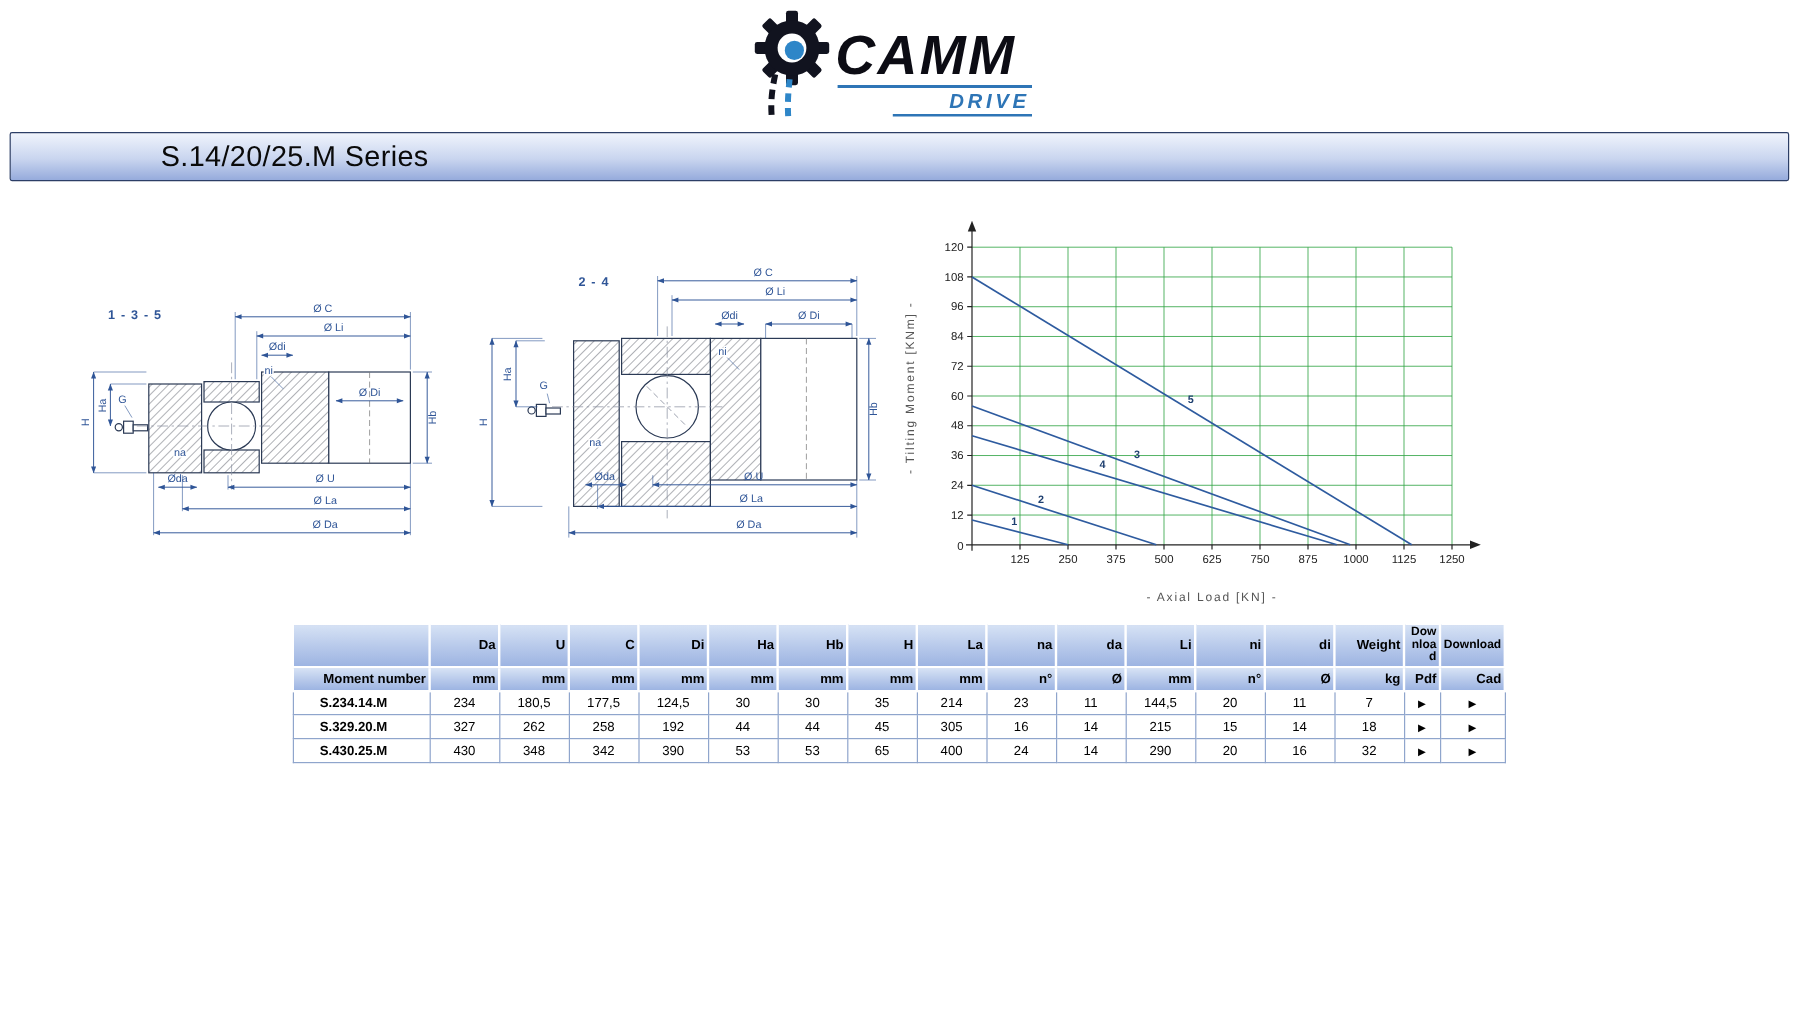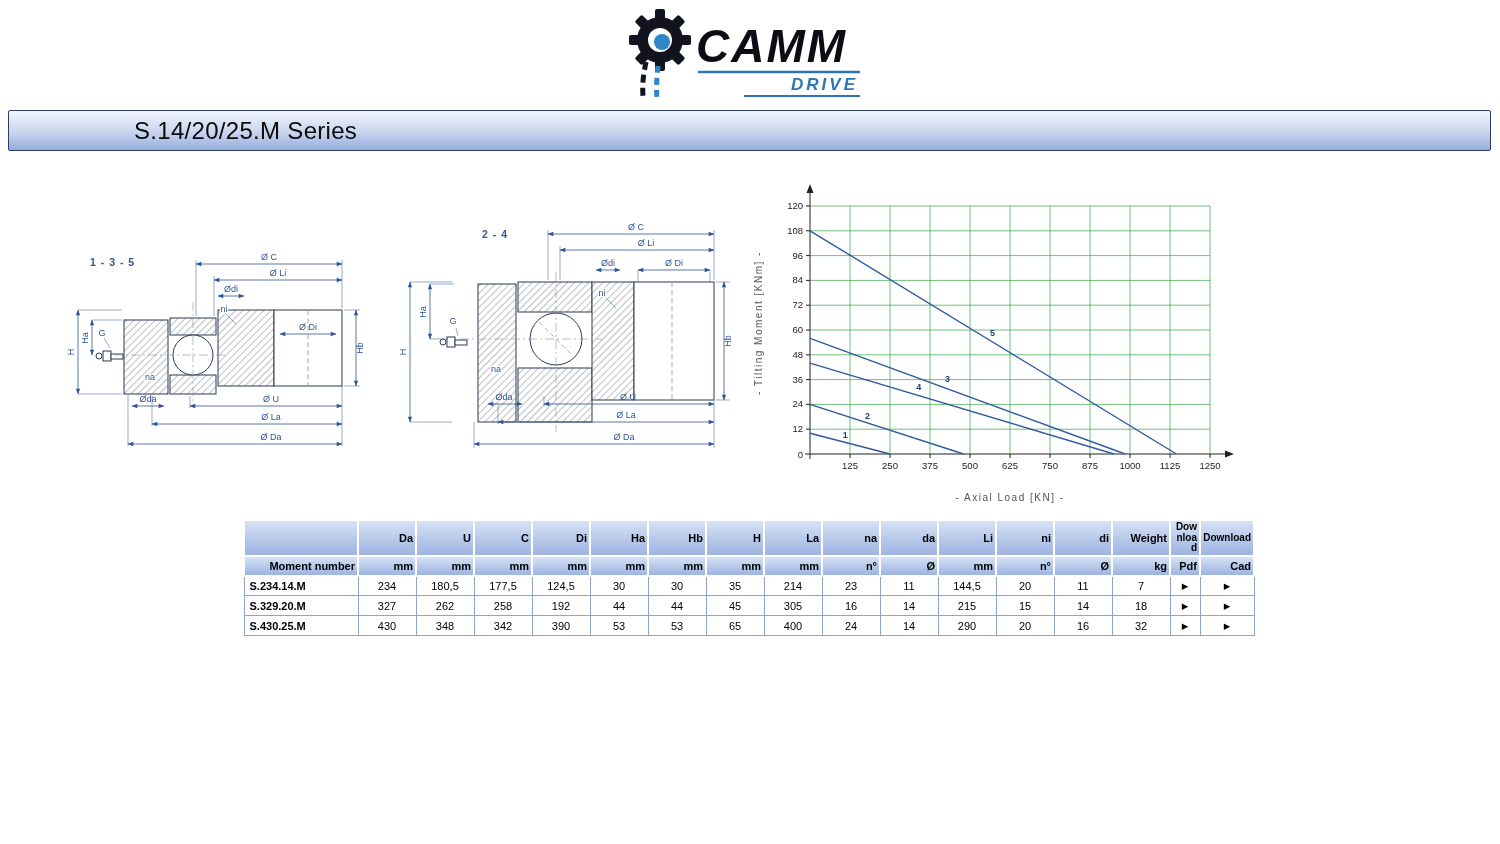--- a/index.html
+++ b/index.html
@@ -23,21 +23,21 @@
   .tick{font-size:9.5px;fill:#222}
   .slabel{font-size:9px;fill:#1f4070;font-weight:bold}
   .atitle{font-size:10px;fill:#555;letter-spacing:1.5px}
   
   .spec-table{border-collapse:collapse;table-layout:fixed;font-size:11px;background:#fff;border:1px solid #44597e}
   .spec-table th.hd{background:linear-gradient(180deg,#d6e2f5 0%,#b6c8ea 55%,#9db4e2 100%);
     border:2px solid #fff;font-weight:bold;height:33px;padding:1px 2px;font-size:11px;color:#000;text-align:right;vertical-align:middle}
   .spec-table th.unit{height:20px}
   .spec-table th.small{font-size:10px;line-height:1.05;overflow-wrap:anywhere}
   .spec-table td{border:1px solid #8fa5cc;text-align:center;height:20px;padding:0 2px;background:#fff}
-  .spec-table td.name{text-align:left;font-weight:bold;padding-left:5px}
+  .spec-table td.name{text-align:left;font-weight:bold;padding-left:22px}
   .spec-table td.arr{font-size:8.5px;cursor:pointer}
 </style>
 </head>
 <body>
 
 <svg class="abs" style="left:612px;top:2px" width="270" height="104" viewBox="0 0 270 104">
   <g transform="translate(48,38)">
     <g fill="#11131f">
       <rect transform="rotate(0)" x="-5" y="-31" width="10" height="12" rx="2"></rect>
       <rect transform="rotate(45)" x="-5" y="-31" width="10" height="12" rx="2"></rect>

